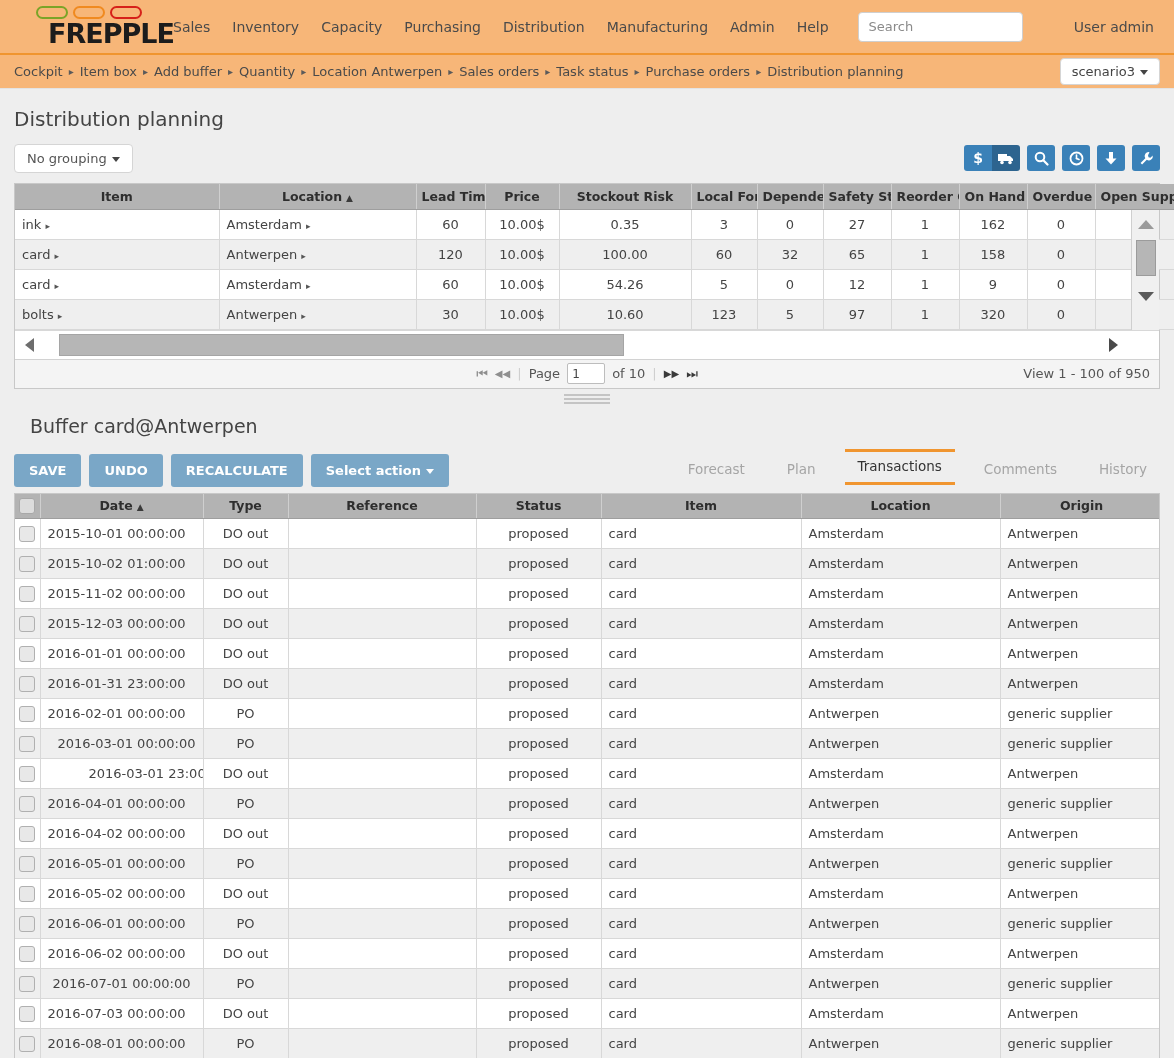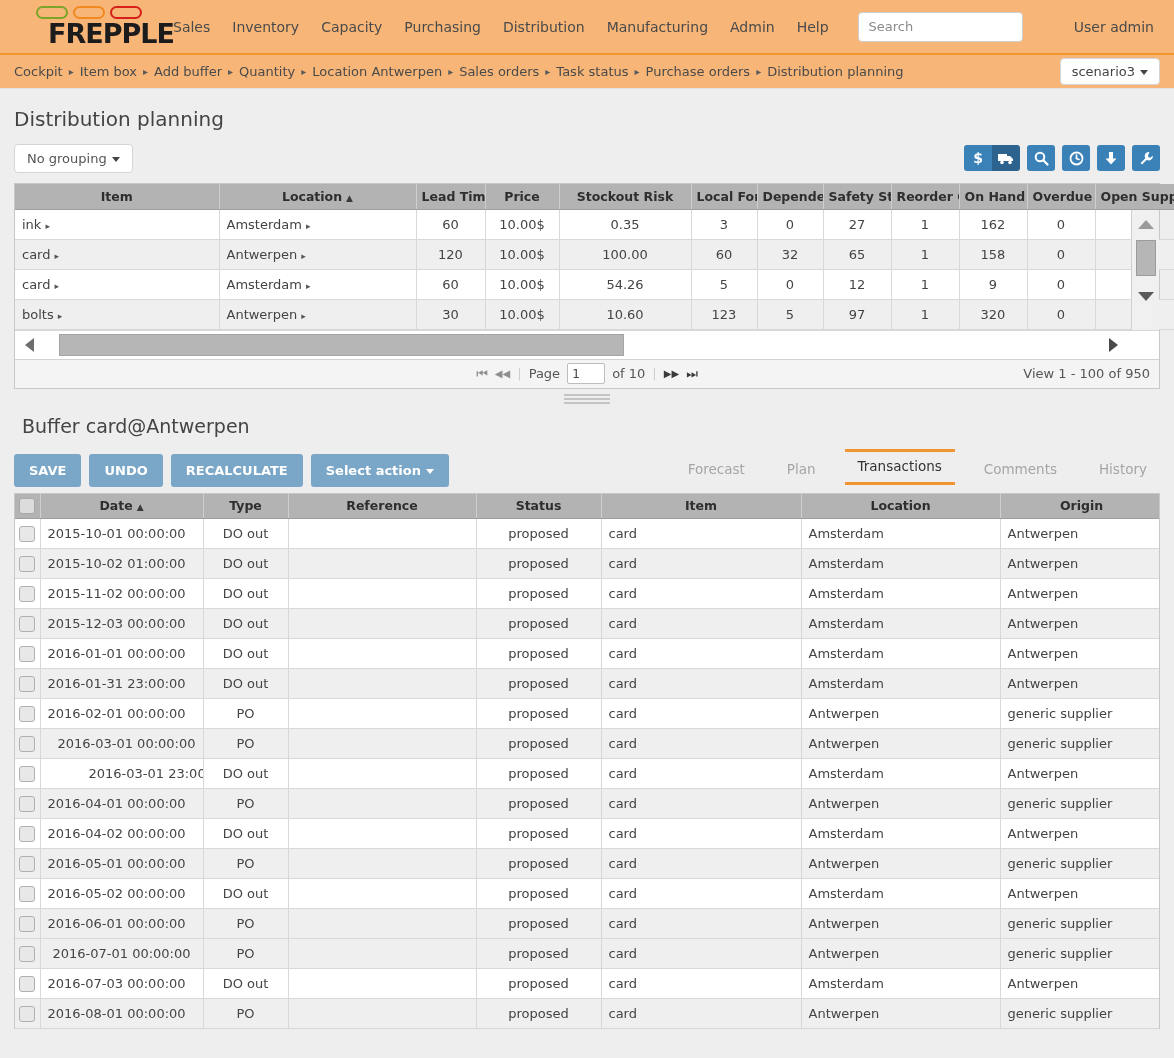--- a/index.html
+++ b/index.html
@@ -144,21 +144,21 @@
   }
   .viewcount{ position:absolute; right:9px; color:#555; font-size:13px; }
 
   .resizehandle{
     width:46px; height:11px; margin:5px auto 0 auto;
     display:flex; flex-direction:column; justify-content:center; gap:2px; cursor:ns-resize;
   }
   .resizehandle span{ display:block; height:2px; background:#c4c4c4; }
 
   
-  h2.buffer-title{ font-size:19px; font-weight:400; color:#444; margin:10px 0 12px 8px;}
+  h2.buffer-title{ font-size:19px; font-weight:400; color:#444; margin:10px 0 12px 16px;}
   .actionrow{ display:flex; align-items:flex-end; margin-bottom:6px; position:relative; }
   .abtn{
     background:#7aa7c7; color:#fff; border:none; border-radius:3px;
     font-size:13px; font-weight:700; padding:9px 15px; margin-right:8px;
     cursor:pointer; font-family:"DejaVu Sans", sans-serif;
   }
   .abtn.sel{ font-weight:700; }
   .tabs{ margin-left:auto; display:flex; align-items:flex-end; gap:16px; padding-bottom:2px;}
   .tab{
     font-size:13.5px; color:#a5a5a5; padding:6px 13px 8px 13px; cursor:pointer; white-space:nowrap;
@@ -596,20 +596,30 @@
           <tr class="alt">
             <td class="cbcell"><span class="cb"></span></td>
             <td style="text-align: left;">2016-06-01 00:00:00</td>
             <td style="text-align: center;">PO</td>
             <td style="text-align: left;"></td>
             <td style="text-align: center;">proposed</td>
             <td style="text-align: left;">card</td>
             <td style="text-align: left;">Antwerpen</td>
             <td style="text-align: left;">generic supplier</td>
           </tr>
+          <tr>
+            <td class="cbcell"><span class="cb"></span></td>
+            <td style="text-align: left;">2016-06-02 00:00:00</td>
+            <td style="text-align: center;">DO out</td>
+            <td style="text-align: left;"></td>
+            <td style="text-align: center;">proposed</td>
+            <td style="text-align: left;">card</td>
+            <td style="text-align: left;">Amsterdam</td>
+            <td style="text-align: left;">Antwerpen</td>
+          </tr>
           <tr class="alt">
             <td class="cbcell"><span class="cb"></span></td>
             <td style="text-align: center;">2016-07-01 00:00:00</td>
             <td style="text-align: center;">PO</td>
             <td style="text-align: left;"></td>
             <td style="text-align: center;">proposed</td>
             <td style="text-align: left;">card</td>
             <td style="text-align: left;">Antwerpen</td>
             <td style="text-align: left;">generic supplier</td>
           </tr>

